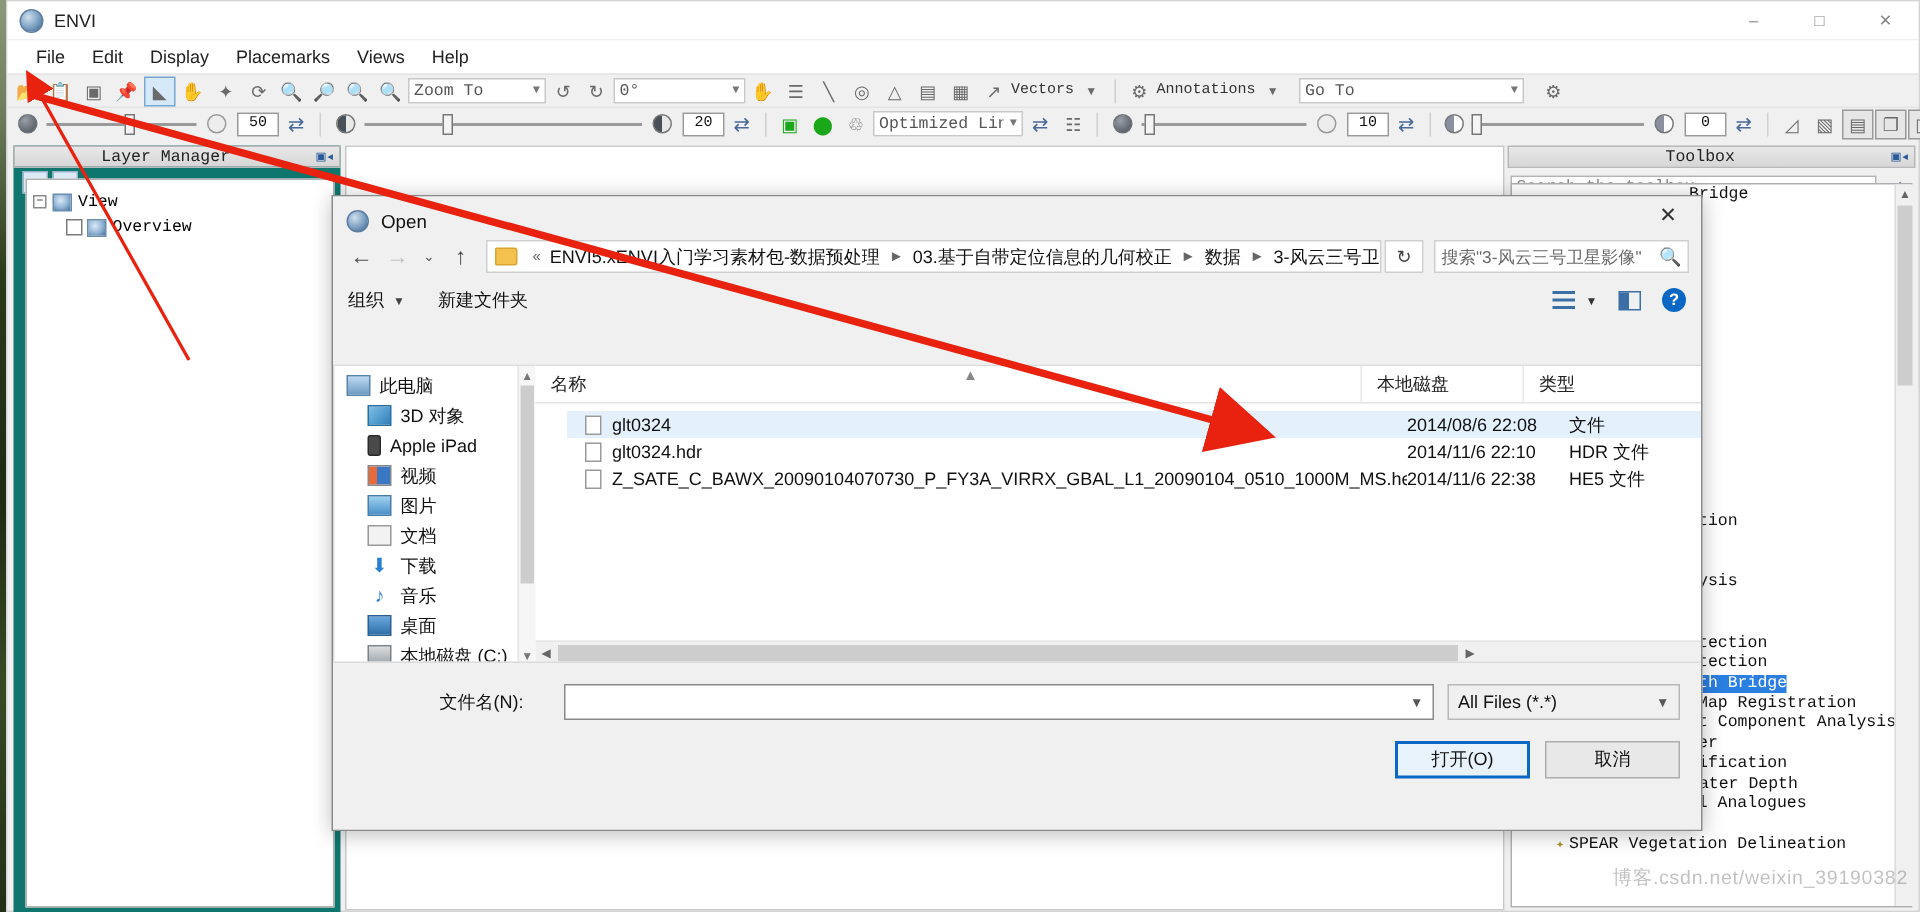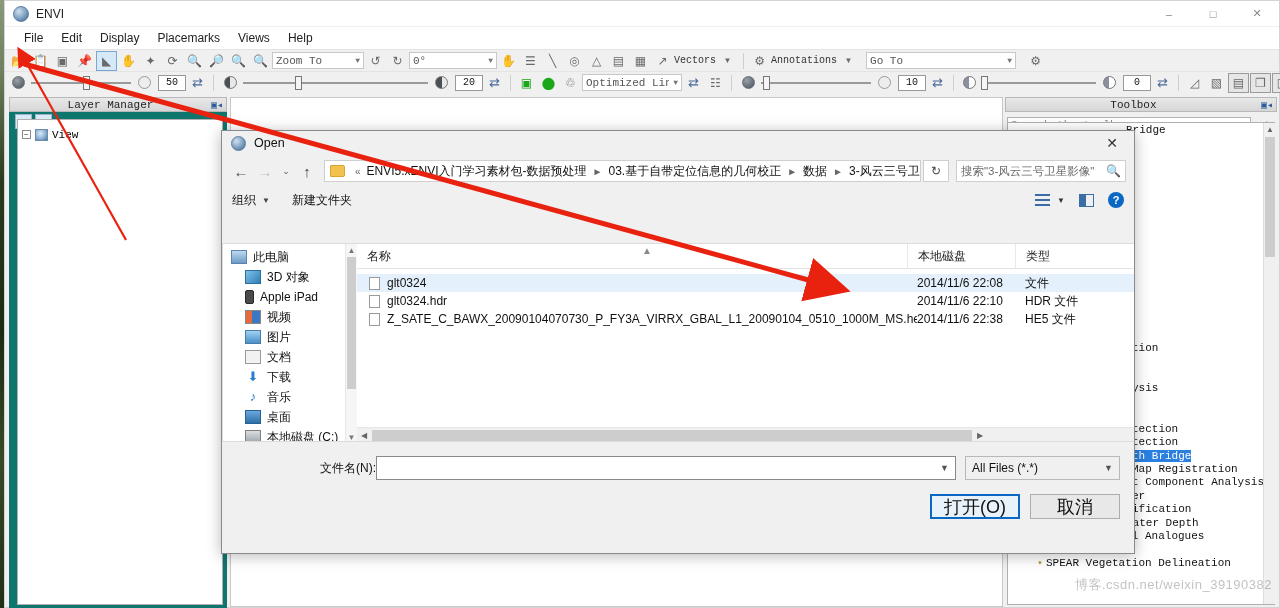--- a/index.html
+++ b/index.html
@@ -144,21 +144,21 @@
   }
   #tbx-scroll .sb-arrow{ height:13px; display:flex;align-items:center;justify-content:center;color:#666;font-size:8px;}
   #tbx-scroll .sb-thumb{ position:absolute; top:14px; height:120px; left:1px; right:1px; background:#cdcdcd;}
   
   #open-dialog{
     position:absolute; left:221px; top:130px; width:914px; height:424px;
     background:#f0f0f0; border:1px solid #8a8a8a;
     box-shadow:0 2px 14px rgba(0,0,0,.28);
   }
   #dlg-title{
-    height:24px; display:flex; align-items:center; background:#f0f0f0;
+    height:24px; display:flex; align-items:flex-end; background:#f0f0f0;
   }
   #dlg-title .dlg-icon{
     width:15px;height:15px;margin-left:9px;margin-right:8px;border-radius:50%;
     background:radial-gradient(circle at 35% 32%, #cfe0ef 0%, #7a9ec0 55%, #3d5f85 100%);
     border:1px solid #5c7ea3;
   }
   #dlg-title .dlg-name{ font-size:12.5px; color:#111; }
   #dlg-close{
     margin-left:auto;width:44px;height:24px;display:flex;align-items:center;justify-content:center;
     color:#333; font-size:14px;
@@ -234,35 +234,35 @@
   .file-row .f-type{ flex:1; }
   #hscroll{
     position:absolute; left:0; bottom:0; right:0; height:16px; background:#f0f0f0;
     display:flex; align-items:center; border-top:1px solid #e6e6e6;
   }
   #hscroll .ha{ width:14px;text-align:center;color:#666;font-size:8px;}
   #hscroll .ht{ height:11px; background:#cdcdcd; flex:1; margin:0 1px; max-width:600px;}
   
   #dlg-footer{ position:absolute; left:0; bottom:0; right:0; height:112px; background:#f0f0f0; border-top:1px solid #dcdcdc;}
   #fn-row{ display:flex; align-items:center; padding:14px 14px 0 14px; }
-  #fn-label{ width:140px; text-align:right; font-size:12px; color:#111; padding-right:0;}
+  #fn-label{ width:140px; text-align:right; font-size:12px; color:#111; padding-right:27px;}
   #fn-input{
     flex:1; height:24px; background:#fff; border:1px solid #8a8a8a; display:flex;align-items:center;
     padding-left:5px; font-size:12px;
   }
   #fn-input .caret{ margin-left:auto; padding:0 6px; color:#555;font-size:9px;}
   #filter-combo{
     width:155px;height:24px;margin-left:9px;background:#f0f0f0;border:1px solid #b8b8b8;
     display:flex;align-items:center;padding-left:6px;font-size:12px;color:#111;
   }
   #filter-combo .caret{ margin-left:auto;padding:0 6px;color:#555;font-size:9px;}
   #btn-row{ display:flex; justify-content:flex-end; padding:14px 14px 0 0; gap:10px;}
   .dlg-btn{
     width:90px;height:25px;display:flex;align-items:center;justify-content:center;
-    font-size:18px;color:#111;background:#e8e8e8;border:1px solid #adadad;
+    font-size:12px;color:#111;background:#e8e8e8;border:1px solid #adadad;
   }
   .dlg-btn.primary{ background:#e8f2fb; border:2px solid #0a68c4; }
   
   #annots{ position:absolute; left:0; top:0; width:1280px; height:608px; pointer-events:none; }
   #watermark{
     position:absolute; right:8px; bottom:14px; color:rgba(120,120,120,.45);
     font-size:13px; font-family:"Liberation Sans", sans-serif; letter-spacing:.5px;
   }
 </style>
 </head>
@@ -399,20 +399,25 @@
       <div id="lm-toolbar">
         <div class="lm-btn">▲</div>
         <div class="lm-btn">▼</div>
       </div>
       <div id="lm-tree">
         <div class="tree-row">
           <span class="tree-exp">−</span>
           <span class="tree-icon"></span>
           <span>View</span>
         </div>
+        <div class="tree-row" style="padding-left:22px;">
+          <span class="tree-ck"></span>
+          <span class="tree-icon"></span>
+          <span>Overview</span>
+        </div>
       </div>
     </div>
 
     <div id="view-canvas"></div>
 
     <div id="toolbox">
       <div class="panel-header">
         <span class="ph-title">Toolbox</span>
         <span class="ph-btn">▣◂</span>
       </div>
@@ -589,25 +594,25 @@
     <div id="dlg-files">
       <div id="file-head">
         <div class="fh-cell c-name">
           <span>名称</span>
           <span id="sort-caret">▲</span>
         </div>
         <div class="fh-cell c-date">本地磁盘</div>
         <div class="fh-cell c-type">类型</div>
       </div>
 
-      <div style="padding-top:5px;">
+      <div style="padding-top:5px;margin-left:21px;">
         <div class="file-row sel">
           <span class="f-ico"></span>
           <span class="f-name">glt0324</span>
-          <span class="f-date">2014/11/6 22:08</span>
+          <span class="f-date">2014/08/6 22:08</span>
           <span class="f-type">文件</span>
         </div>
         <div class="file-row">
           <span class="f-ico"></span>
           <span class="f-name">glt0324.hdr</span>
           <span class="f-date">2014/11/6 22:10</span>
           <span class="f-type">HDR 文件</span>
         </div>
         <div class="file-row">
           <span class="f-ico"></span>

